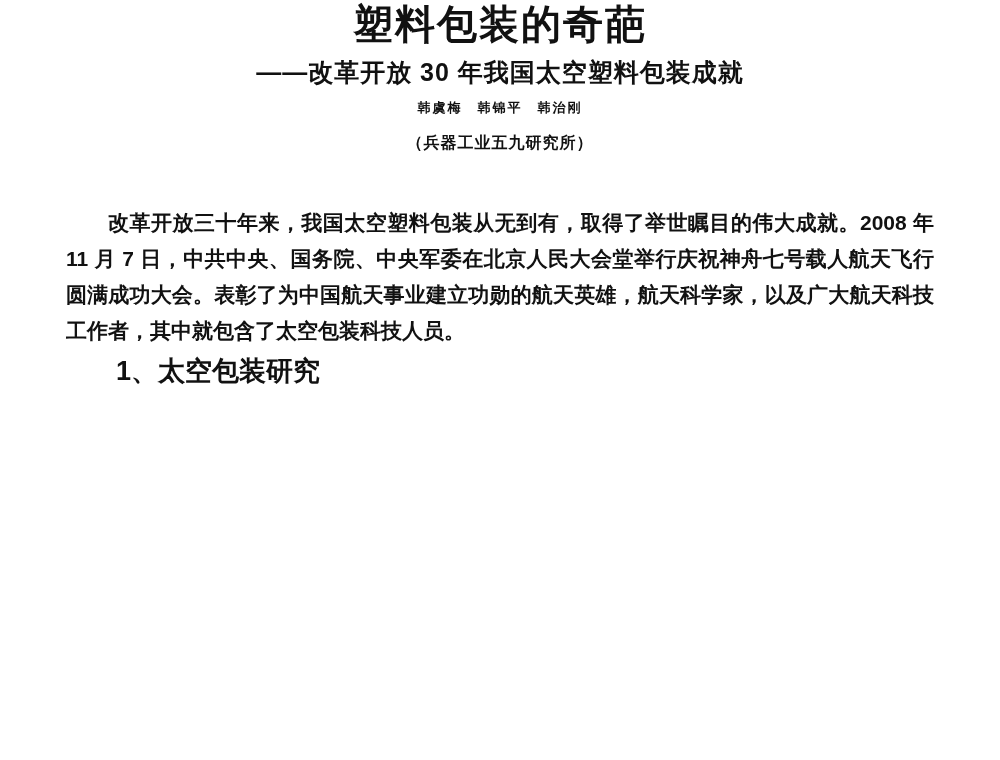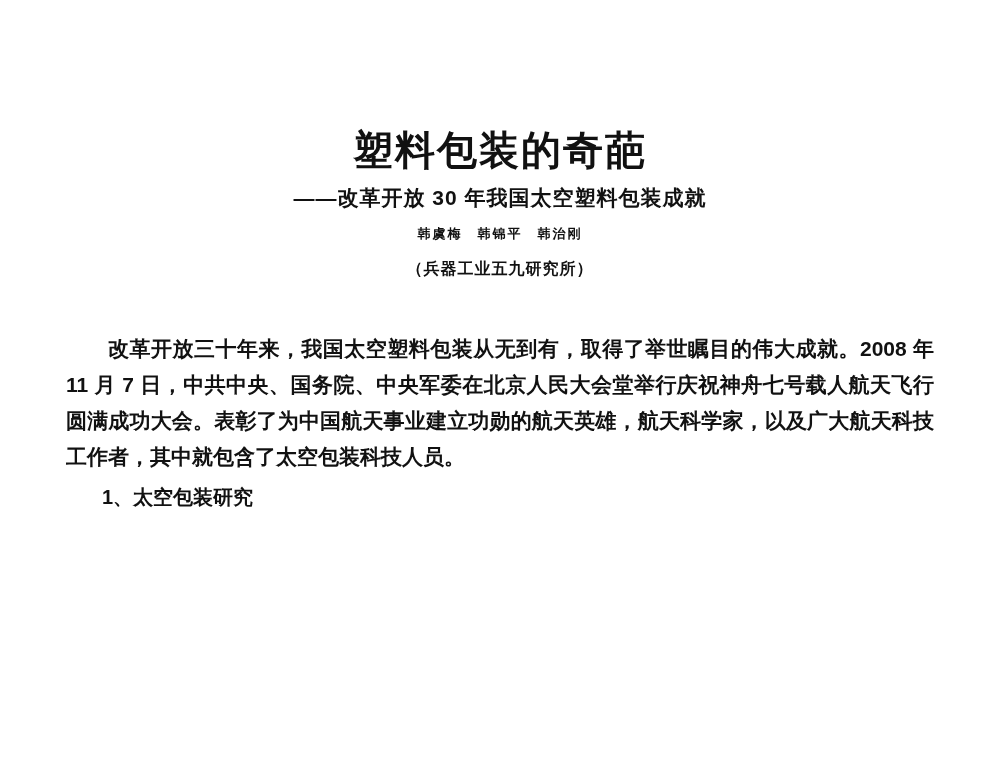--- a/index.html
+++ b/index.html
@@ -11,33 +11,32 @@
     position: relative;
     width: 1000px;
     height: 760px;
     margin: 0 auto;
     background: #ffffff;
     color: #111111;
     font-family: "Liberation Sans", "DejaVu Sans", sans-serif;
     overflow: hidden;
   }
   .front-matter {
-    padding-top: 126px;
     text-align: center;
   }
   .doc-title {
     margin: 0;
     font-size: 40px;
     line-height: 48px;
     font-weight: 700;
     letter-spacing: 2px;
   }
   .doc-subtitle {
     margin: 8px 0 0 0;
-    font-size: 21px;
+    font-size: 25px;
     line-height: 32px;
     font-weight: 700;
     letter-spacing: 1px;
   }
   .doc-authors {
     margin-top: 7px;
     font-size: 13px;
     line-height: 26px;
     font-weight: 700;
     letter-spacing: 2px;
@@ -56,21 +55,21 @@
     line-height: 36px;
     font-weight: 600;
     text-align: justify;
   }
   .doc-body p {
     margin: 4px;
     text-indent: 2em;
   }
   .section-heading {
     margin: 0;
-    font-size: 20px;
+    font-size: 27px;
     line-height: 36px;
     font-weight: 800;
     text-indent: 2em;
   }
 </style>
 </head>
 <body>
 
 <div class="page">
   <div class="front-matter">

